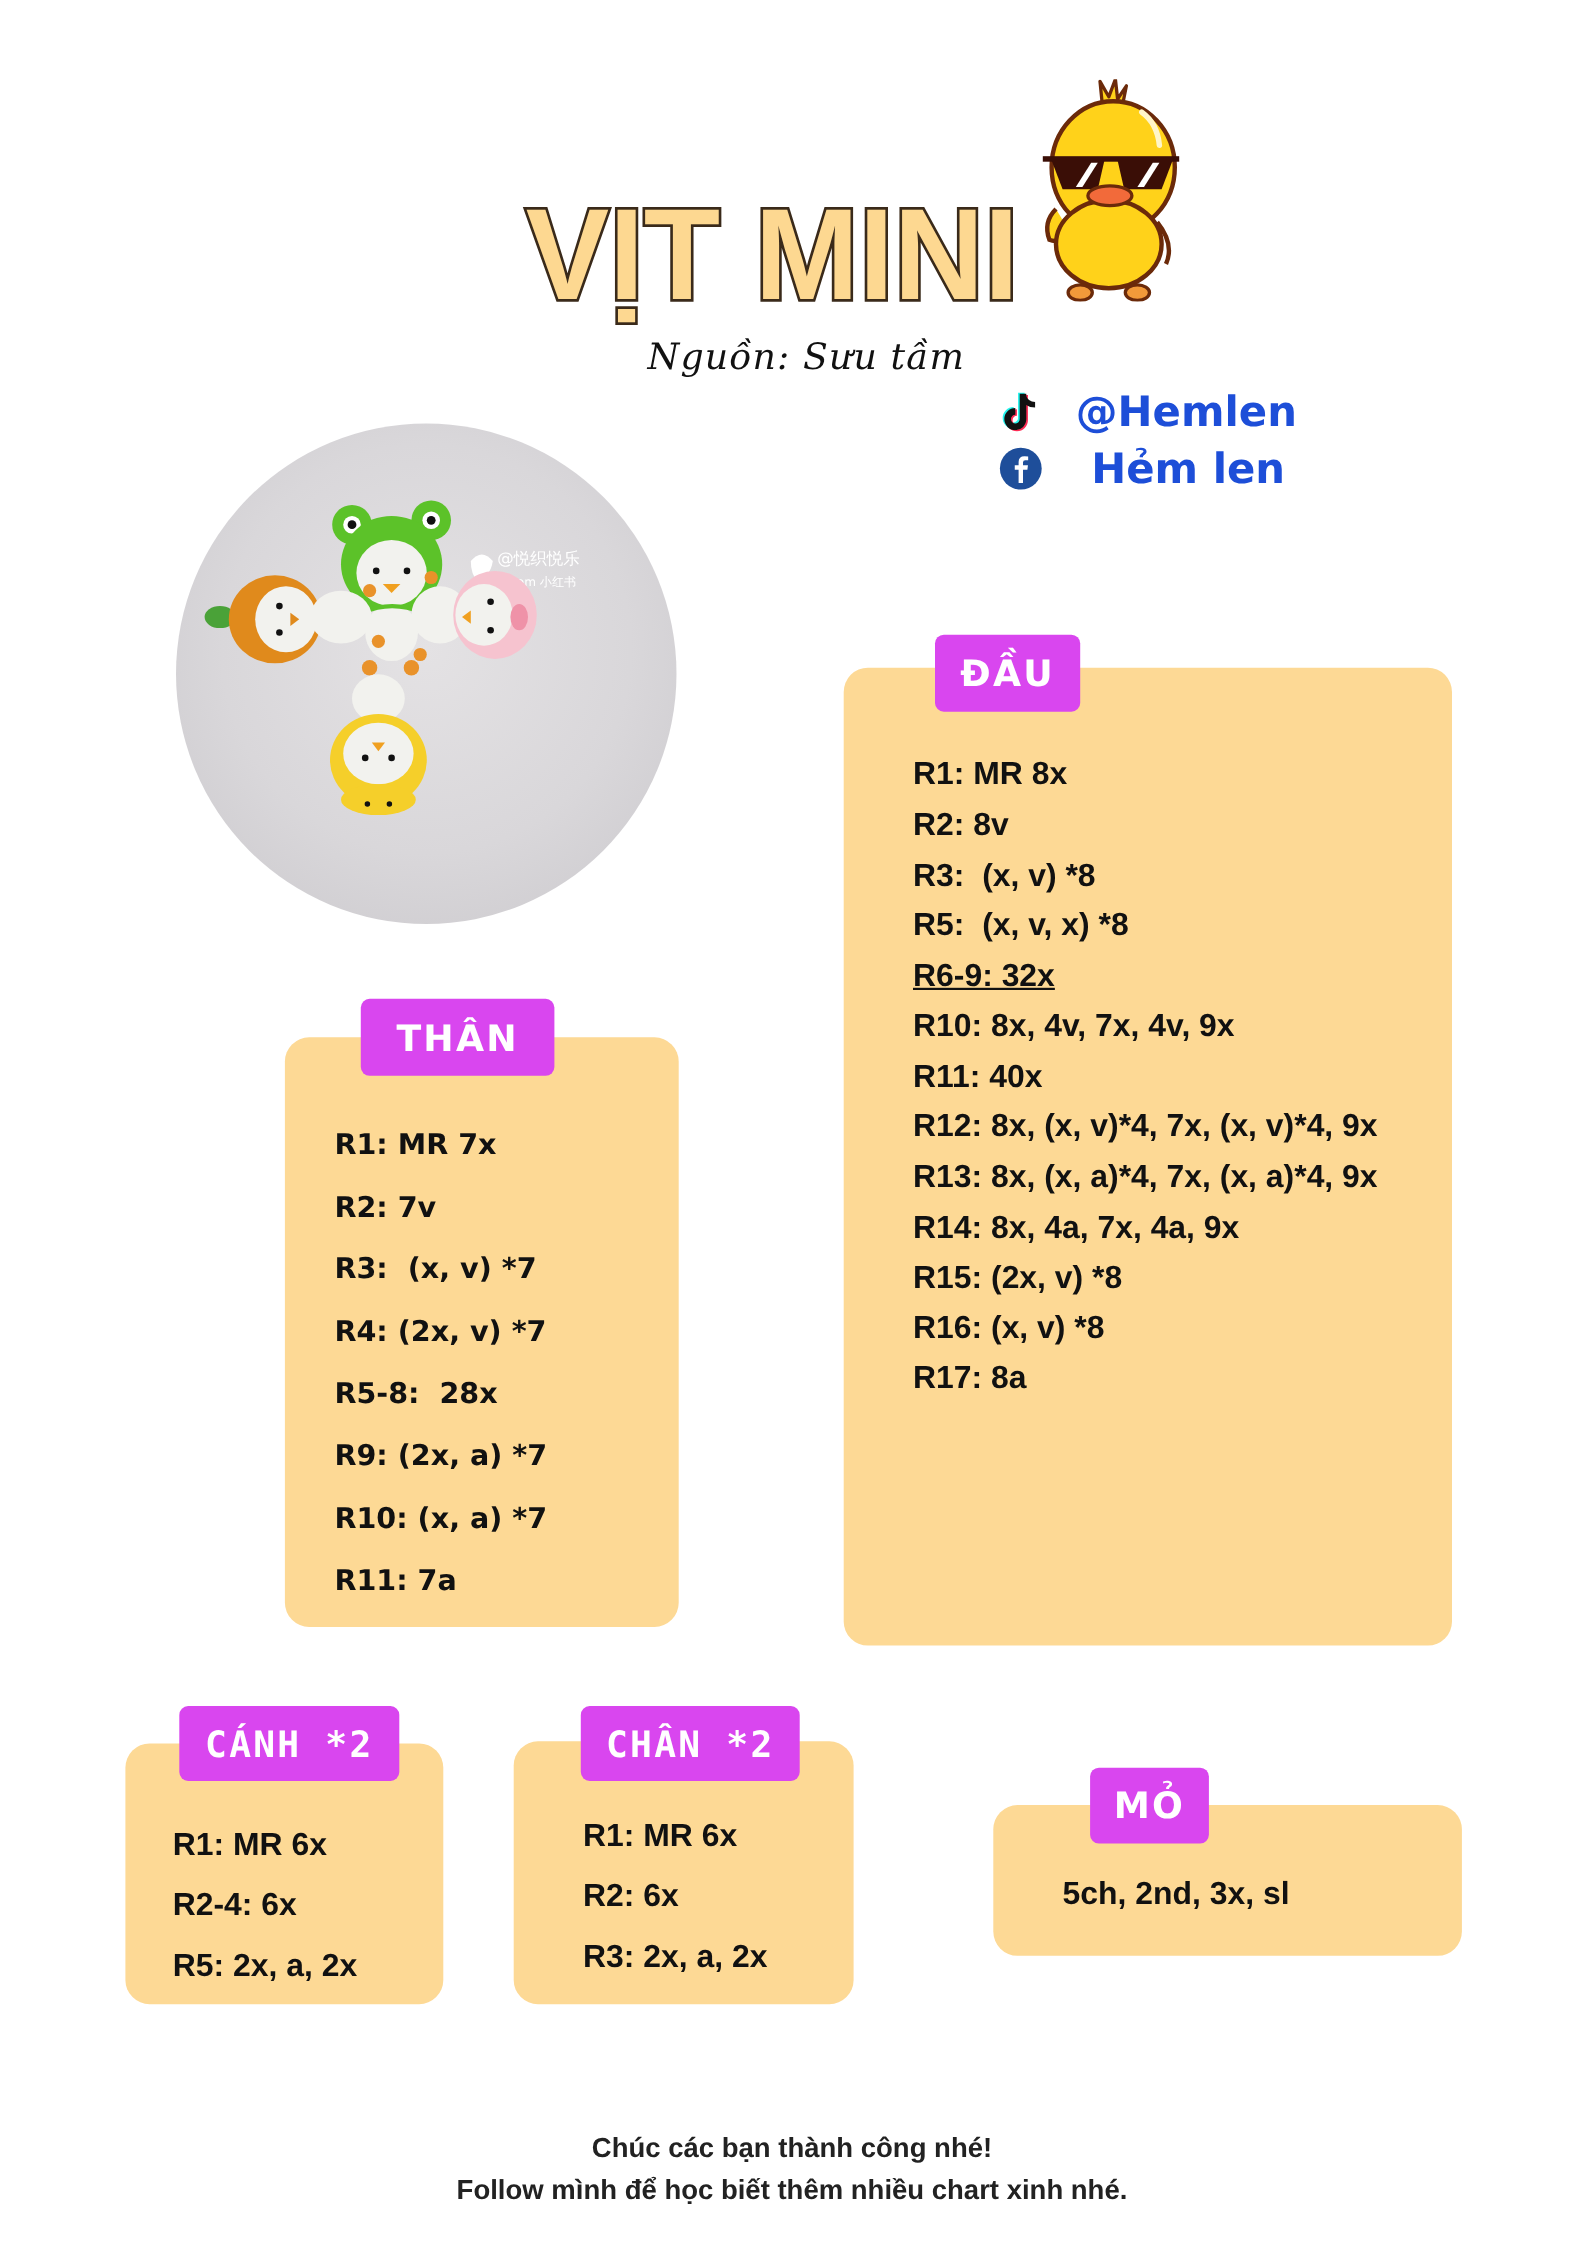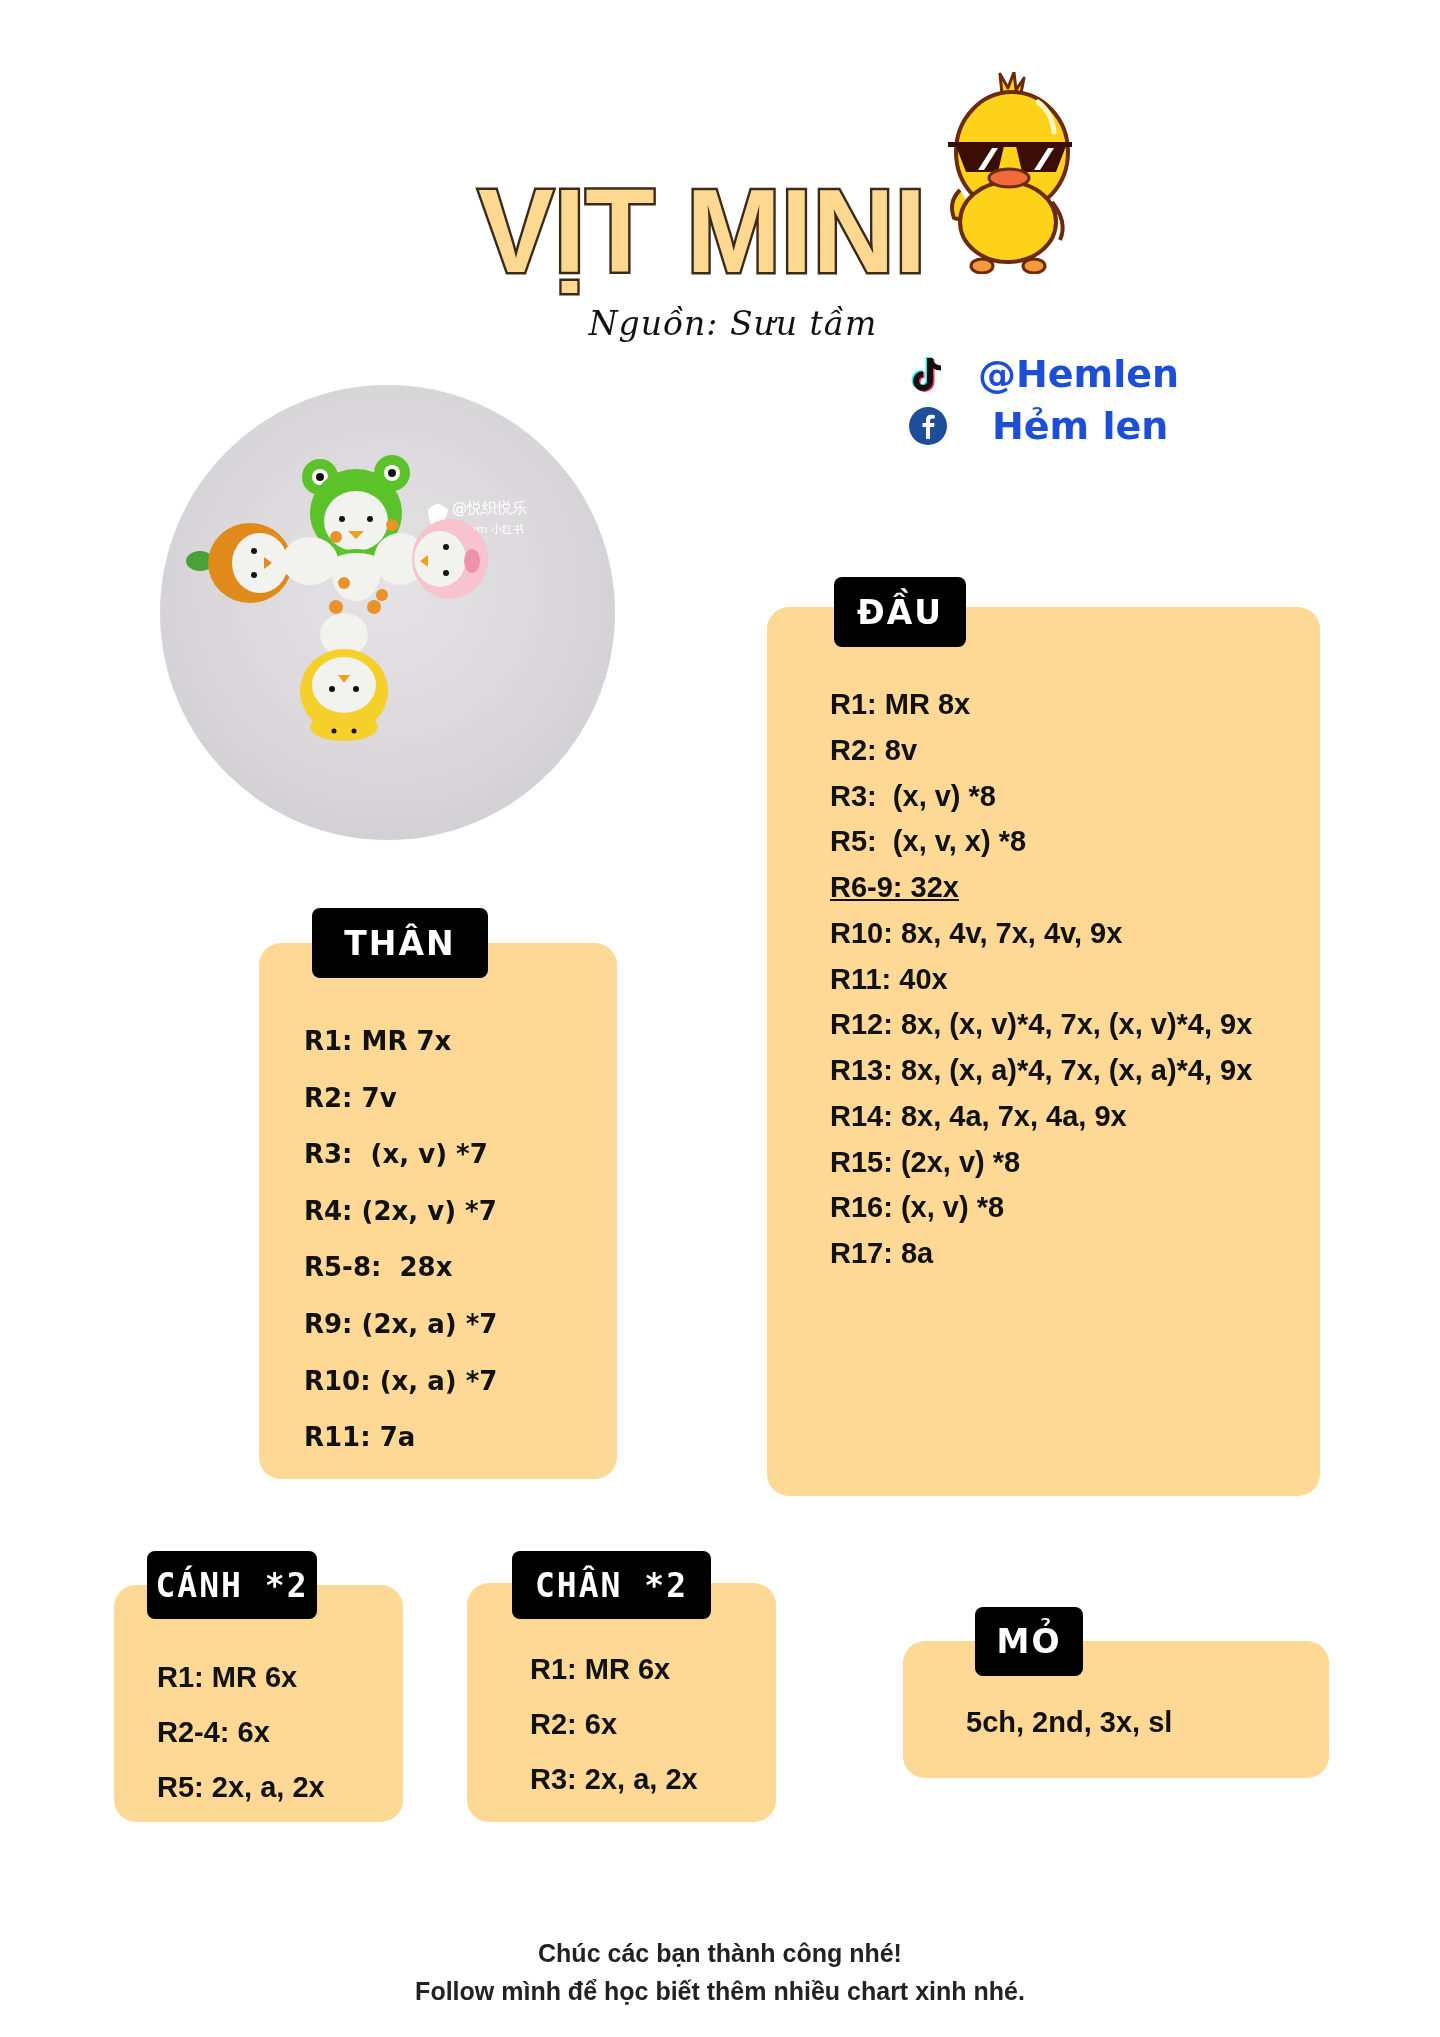--- a/index.html
+++ b/index.html
@@ -30,23 +30,23 @@
   .photo {
     position: absolute; left: 160px; top: 385px; width: 455px; height: 455px; border-radius: 50%;
     background: radial-gradient(circle at 50% 45%, #e4e2e4 0%, #d9d7da 55%, #c9c7cb 100%);
     overflow: hidden;
   }
   .photo svg { width: 100%; height: 100%; }
 
   
   .panel { position: absolute; background: #fdd995; border-radius: 22px; }
   .label {
-    position: absolute; background: #000000; color: #fff; border-radius: 8px;
+    position: absolute; background: #d946ef; color: #fff; border-radius: 8px;
     font-family: "DejaVu Sans", sans-serif; font-weight: bold; letter-spacing: 2px;
-    display: flex; align-items: center; justify-content: center;
+    display: flex; align-items: center; justify-content: center; margin-left: 16px;
   }
   .rows { position: absolute; list-style: none; }
   .rows li { font-weight: bold; color: #111; white-space: pre; }
 
   .footer {
     position: absolute; left: 0; width: 1440px; text-align: center;
     font-weight: bold; font-size: 25px; color: #222; line-height: 38px;
   }
 </style>
 </head>
@@ -188,21 +188,21 @@
   <li style="font-family:'DejaVu Sans',sans-serif; font-size:26px; line-height:56.6px;">R2: 7v</li>
   <li style="font-family:'DejaVu Sans',sans-serif; font-size:26px; line-height:56.6px;">R3:  (x, v) *7</li>
   <li style="font-family:'DejaVu Sans',sans-serif; font-size:26px; line-height:56.6px;">R4: (2x, v) *7</li>
   <li style="font-family:'DejaVu Sans',sans-serif; font-size:26px; line-height:56.6px;">R5-8:  28x</li>
   <li style="font-family:'DejaVu Sans',sans-serif; font-size:26px; line-height:56.6px;">R9: (2x, a) *7</li>
   <li style="font-family:'DejaVu Sans',sans-serif; font-size:26px; line-height:56.6px;">R10: (x, a) *7</li>
   <li style="font-family:'DejaVu Sans',sans-serif; font-size:26px; line-height:56.6px;">R11: 7a</li>
 </ul>
 
 <div class="panel" style="left:114px; top:1585px; width:289px; height:237px;"></div>
-<div class="label" style="left:147px; top:1551px; width:170px; height:68px; font-size:33px; font-family:'DejaVu Sans Mono','DejaVu Sans',sans-serif;">CÁNH *2</div>
+<div class="label" style="left:147px; top:1551px; width:200px; height:68px; font-size:33px; font-family:'DejaVu Sans Mono','DejaVu Sans',sans-serif;">CÁNH *2</div>
 <ul class="rows" style="left:157px; top:1650px;">
   <li style="font-size:29px; line-height:55px;">R1: MR 6x</li>
   <li style="font-size:29px; line-height:55px;">R2-4: 6x</li>
   <li style="font-size:29px; line-height:55px;">R5: 2x, a, 2x</li>
 </ul>
 
 <div class="panel" style="left:467px; top:1583px; width:309px; height:239px;"></div>
 <div class="label" style="left:512px; top:1551px; width:199px; height:68px; font-size:33px; font-family:'DejaVu Sans Mono','DejaVu Sans',sans-serif;">CHÂN *2</div>
 <ul class="rows" style="left:530px; top:1642px;">
   <li style="font-size:29px; line-height:55px;">R1: MR 6x</li>

